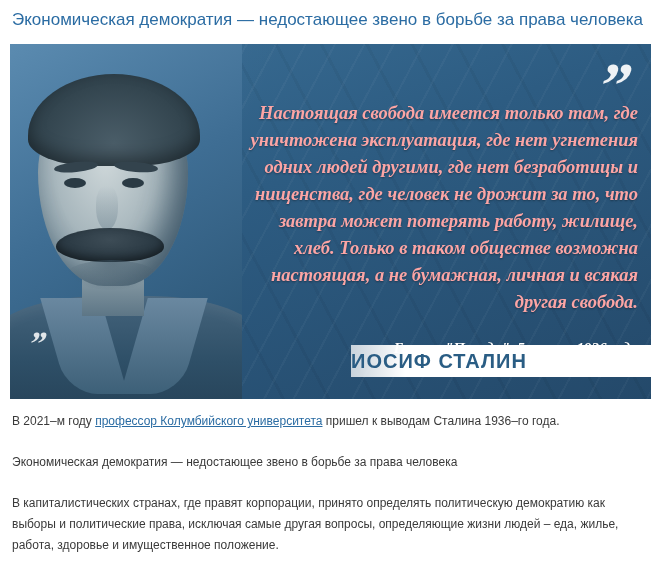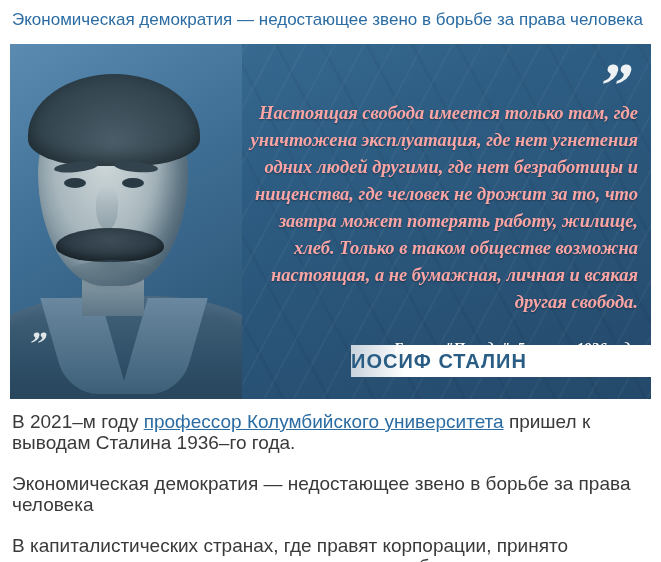--- a/index.html
+++ b/index.html
@@ -228,21 +228,21 @@
     padding-right: 18px;
     box-sizing: border-box;
   }
   .author-name {
     color: #2a5d84;
     font-size: 20px;
     font-weight: bold;
     letter-spacing: 1px;
   }
   .body-text {
-    font-size: 19px;
+    font-size: 12px;
     line-height: 21px;
     color: #3a3a3a;
     margin: 24px 0 0 0;
     padding: 0 2px;
   }
   .p-lead { margin-top: 12px; }
   .p-sub { margin-top: 20px; }
   .p-main { margin-top: 20px; }
   a.inline-link {
     color: #2b6ca3;
@@ -285,15 +285,15 @@
 
     <div class="author-bar">
       <span class="author-name">ИОСИФ СТАЛИН</span>
     </div>
   </div>
 
   <p class="body-text p-lead"><span>В 2021–м году </span><a class="inline-link" href="#">профессор Колумбийского университета</a><span> пришел к выводам Сталина 1936–го года.</span></p>
 
   <p class="body-text p-sub">Экономическая демократия — недостающее звено в борьбе за права человека</p>
 
-  <p class="body-text p-main">В капиталистических странах, где правят корпорации, принято определять политическую демократию как выборы и политические права, исключая самые важные вопросы, определяющие жизни людей – еда, жилье, работа, здоровье и имущественное положение.</p>
+  <p class="body-text p-main">В капиталистических странах, где правят корпорации, принято определять политическую демократию как выборы и политические права, исключая самые другая вопросы, определяющие жизни людей – еда, жилье, работа, здоровье и имущественное положение.</p>
 
 </div>
 
 </body></html>

